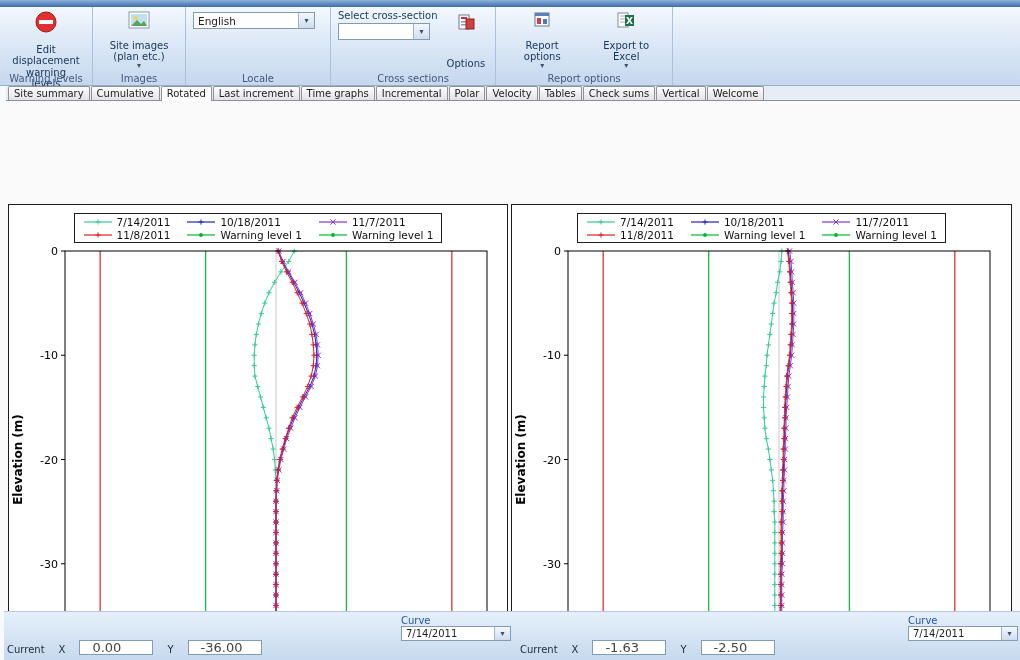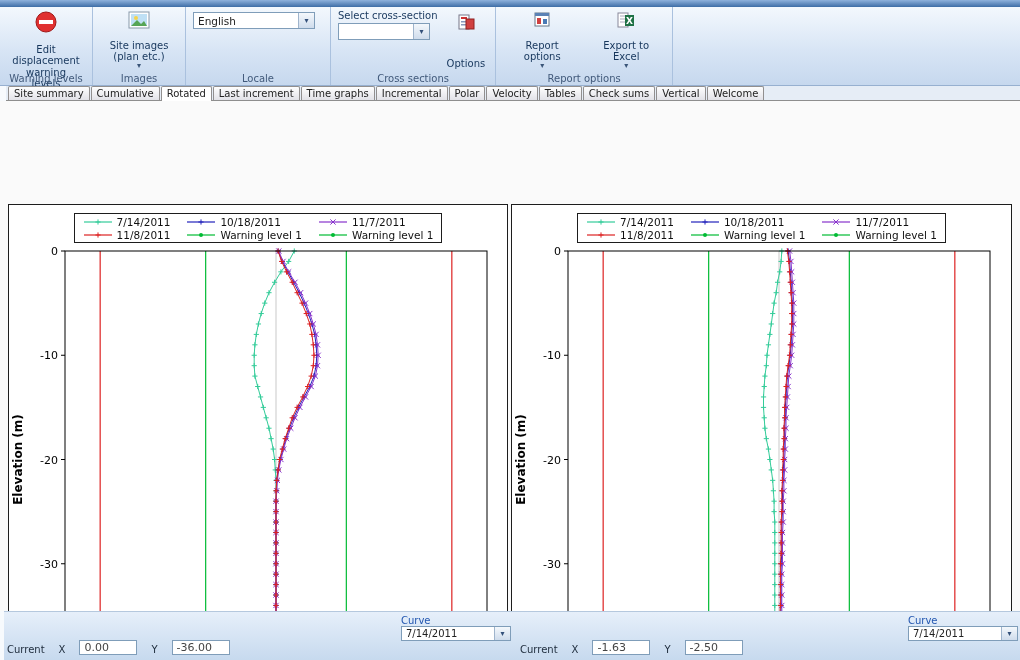--- a/index.html
+++ b/index.html
@@ -43,21 +43,21 @@
           background:#fff;padding:1px 8px;margin:8px auto 2px auto;width:max-content;font-size:10.5px;color:#111;}
   .lcell{display:flex;align-items:center;gap:4px;white-space:nowrap;height:13px;}
   .chart svg text{font-family:"DejaVu Sans","Liberation Sans",sans-serif;}
 
   
   .bottombar{position:absolute;left:4px;top:611px;width:100%;height:49px;
              background:linear-gradient(#e6effa,#c6d9ee);border-top:1px solid #b5c8de;}
   .curvelabel{position:absolute;font-size:10px;color:#2256b0;}
   .curvecombo{position:absolute;width:110px;height:15px;font-size:10px;}
   .statusgroup{position:absolute;display:flex;align-items:flex-end;gap:14px;font-size:10px;color:#1c2a3a;height:15px;}
-  .statusgroup input{width:48px;height:13px;font-size:11px;border:1px solid #7f9db9;padding:0 4px;color:#444;
+  .statusgroup input{width:48px;height:13px;font-size:13px;border:1px solid #7f9db9;padding:0 12px;color:#444;
                      font-family:"DejaVu Sans","Liberation Sans",sans-serif;}
 </style>
 </head>
 <body>
 
 <div id="window">
 
   <div class="titlebar"></div>
 
   <div class="ribbon">

